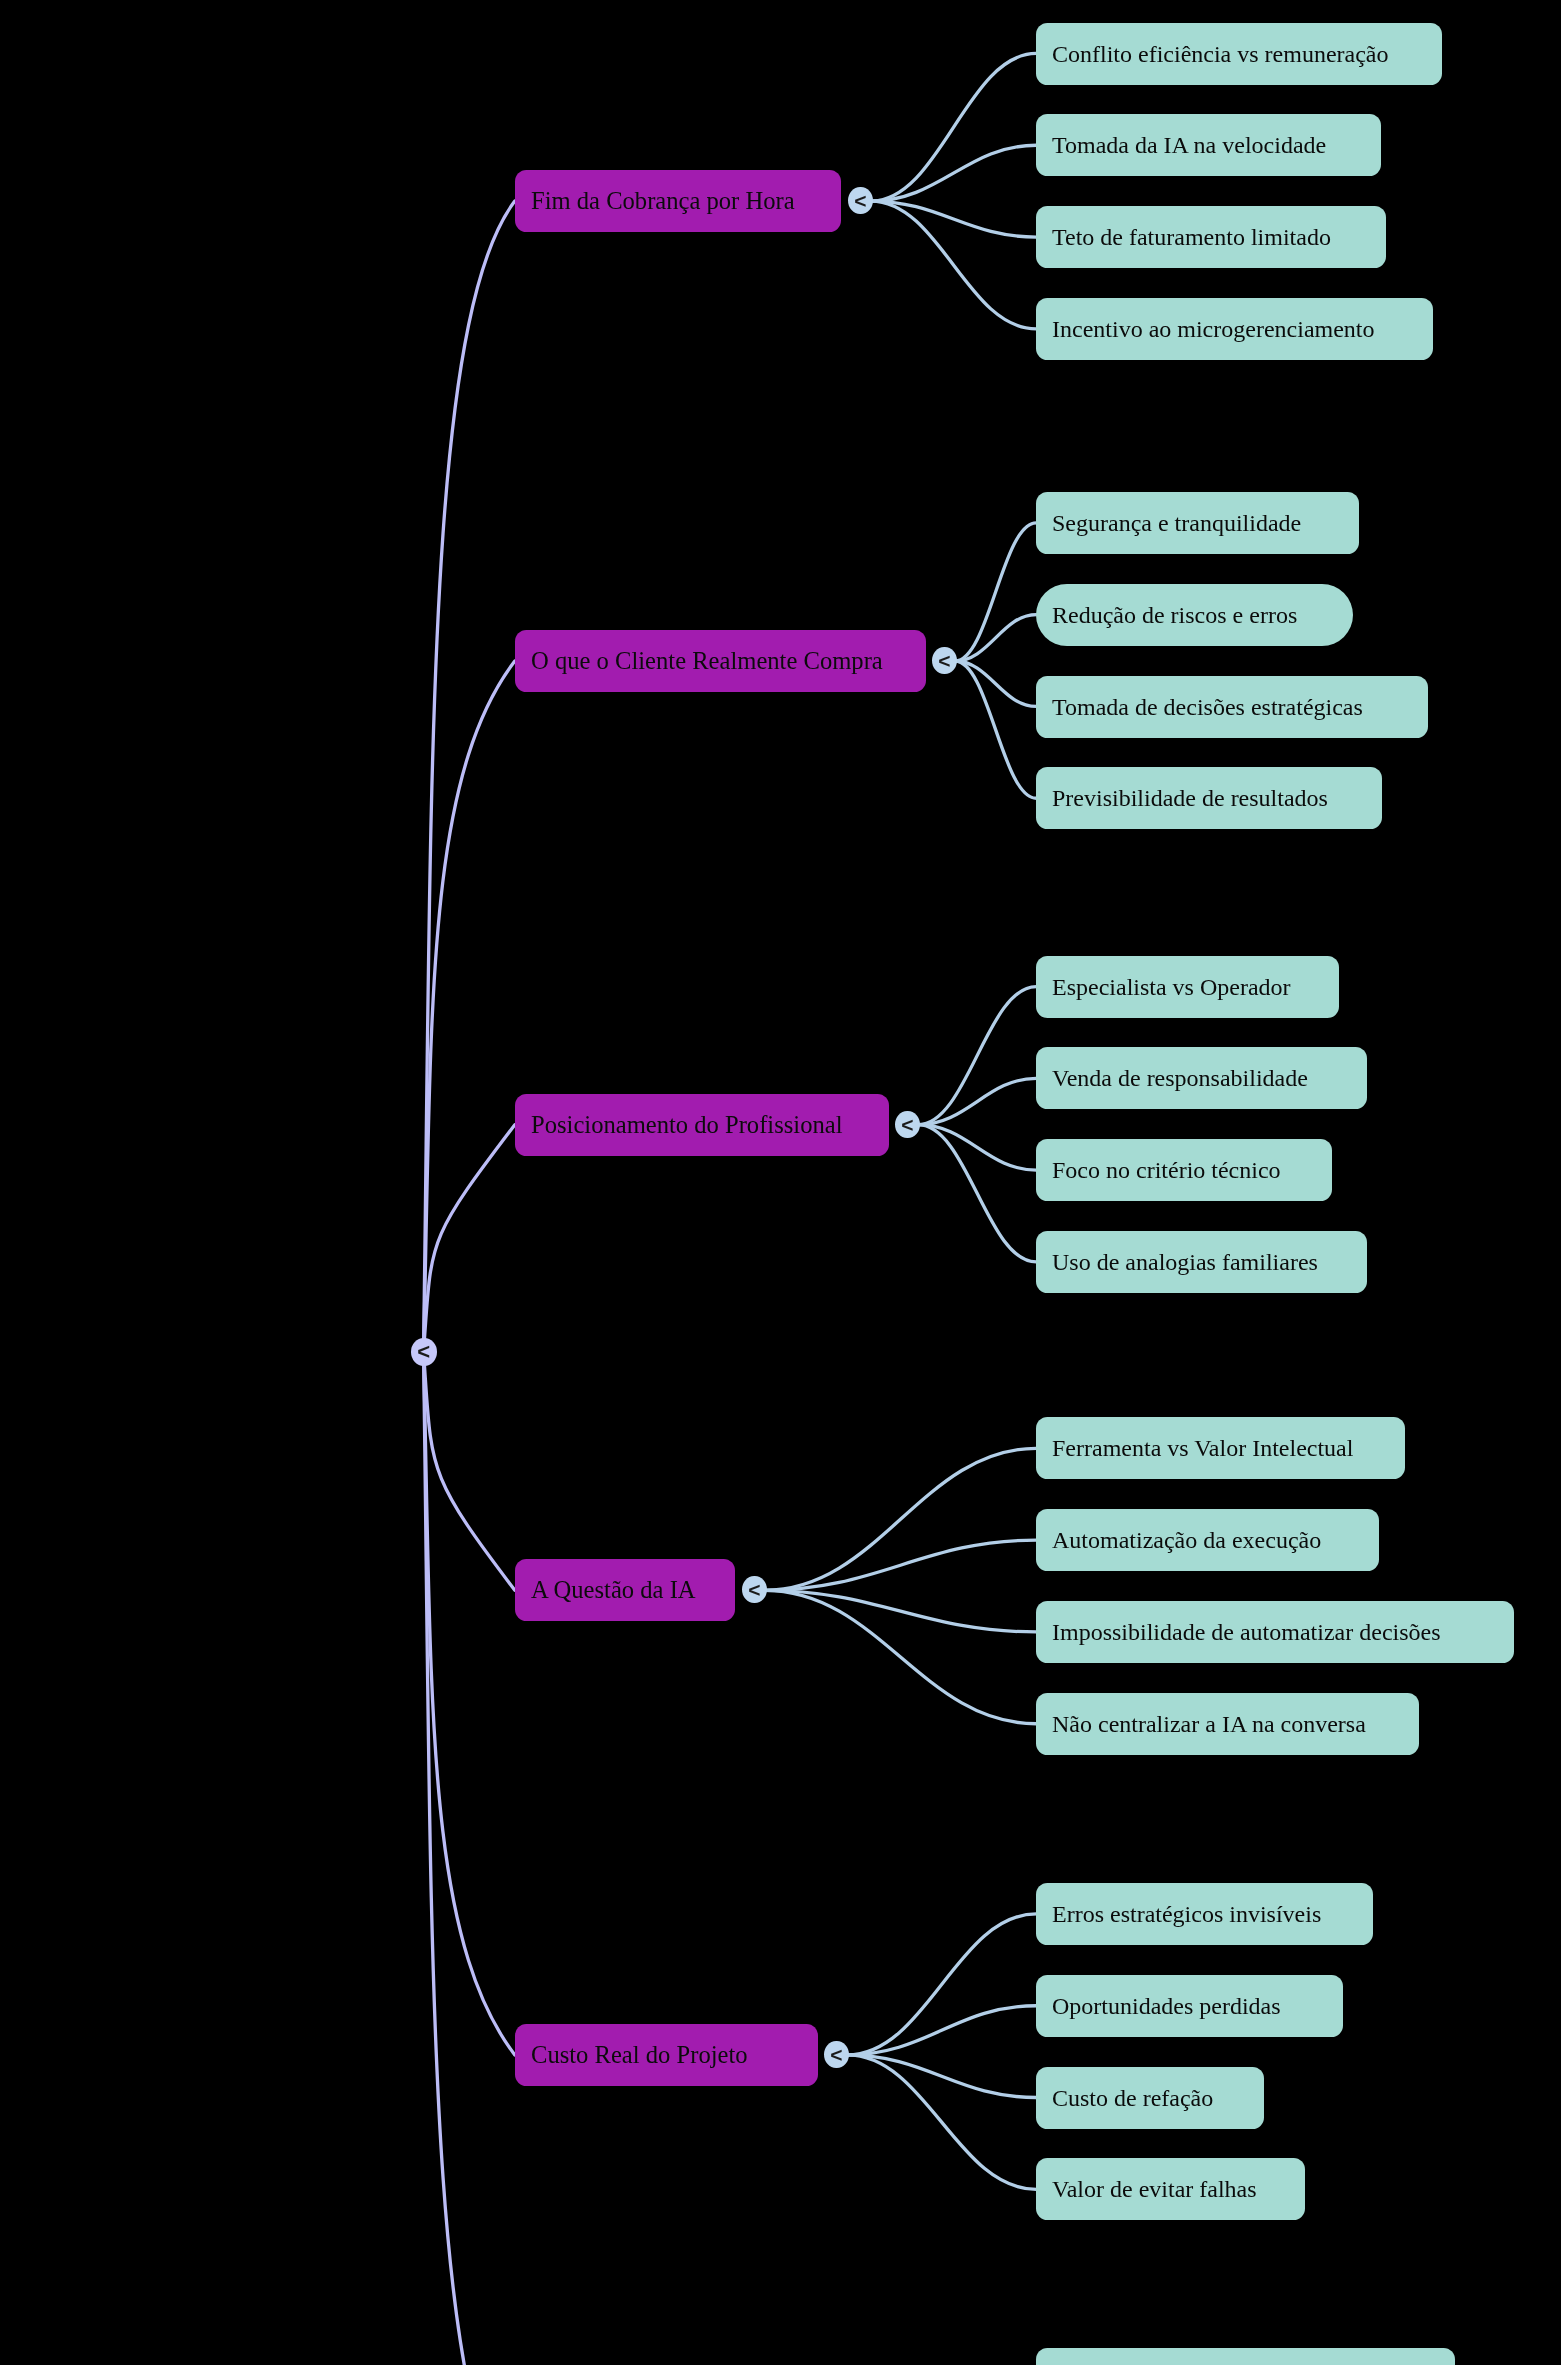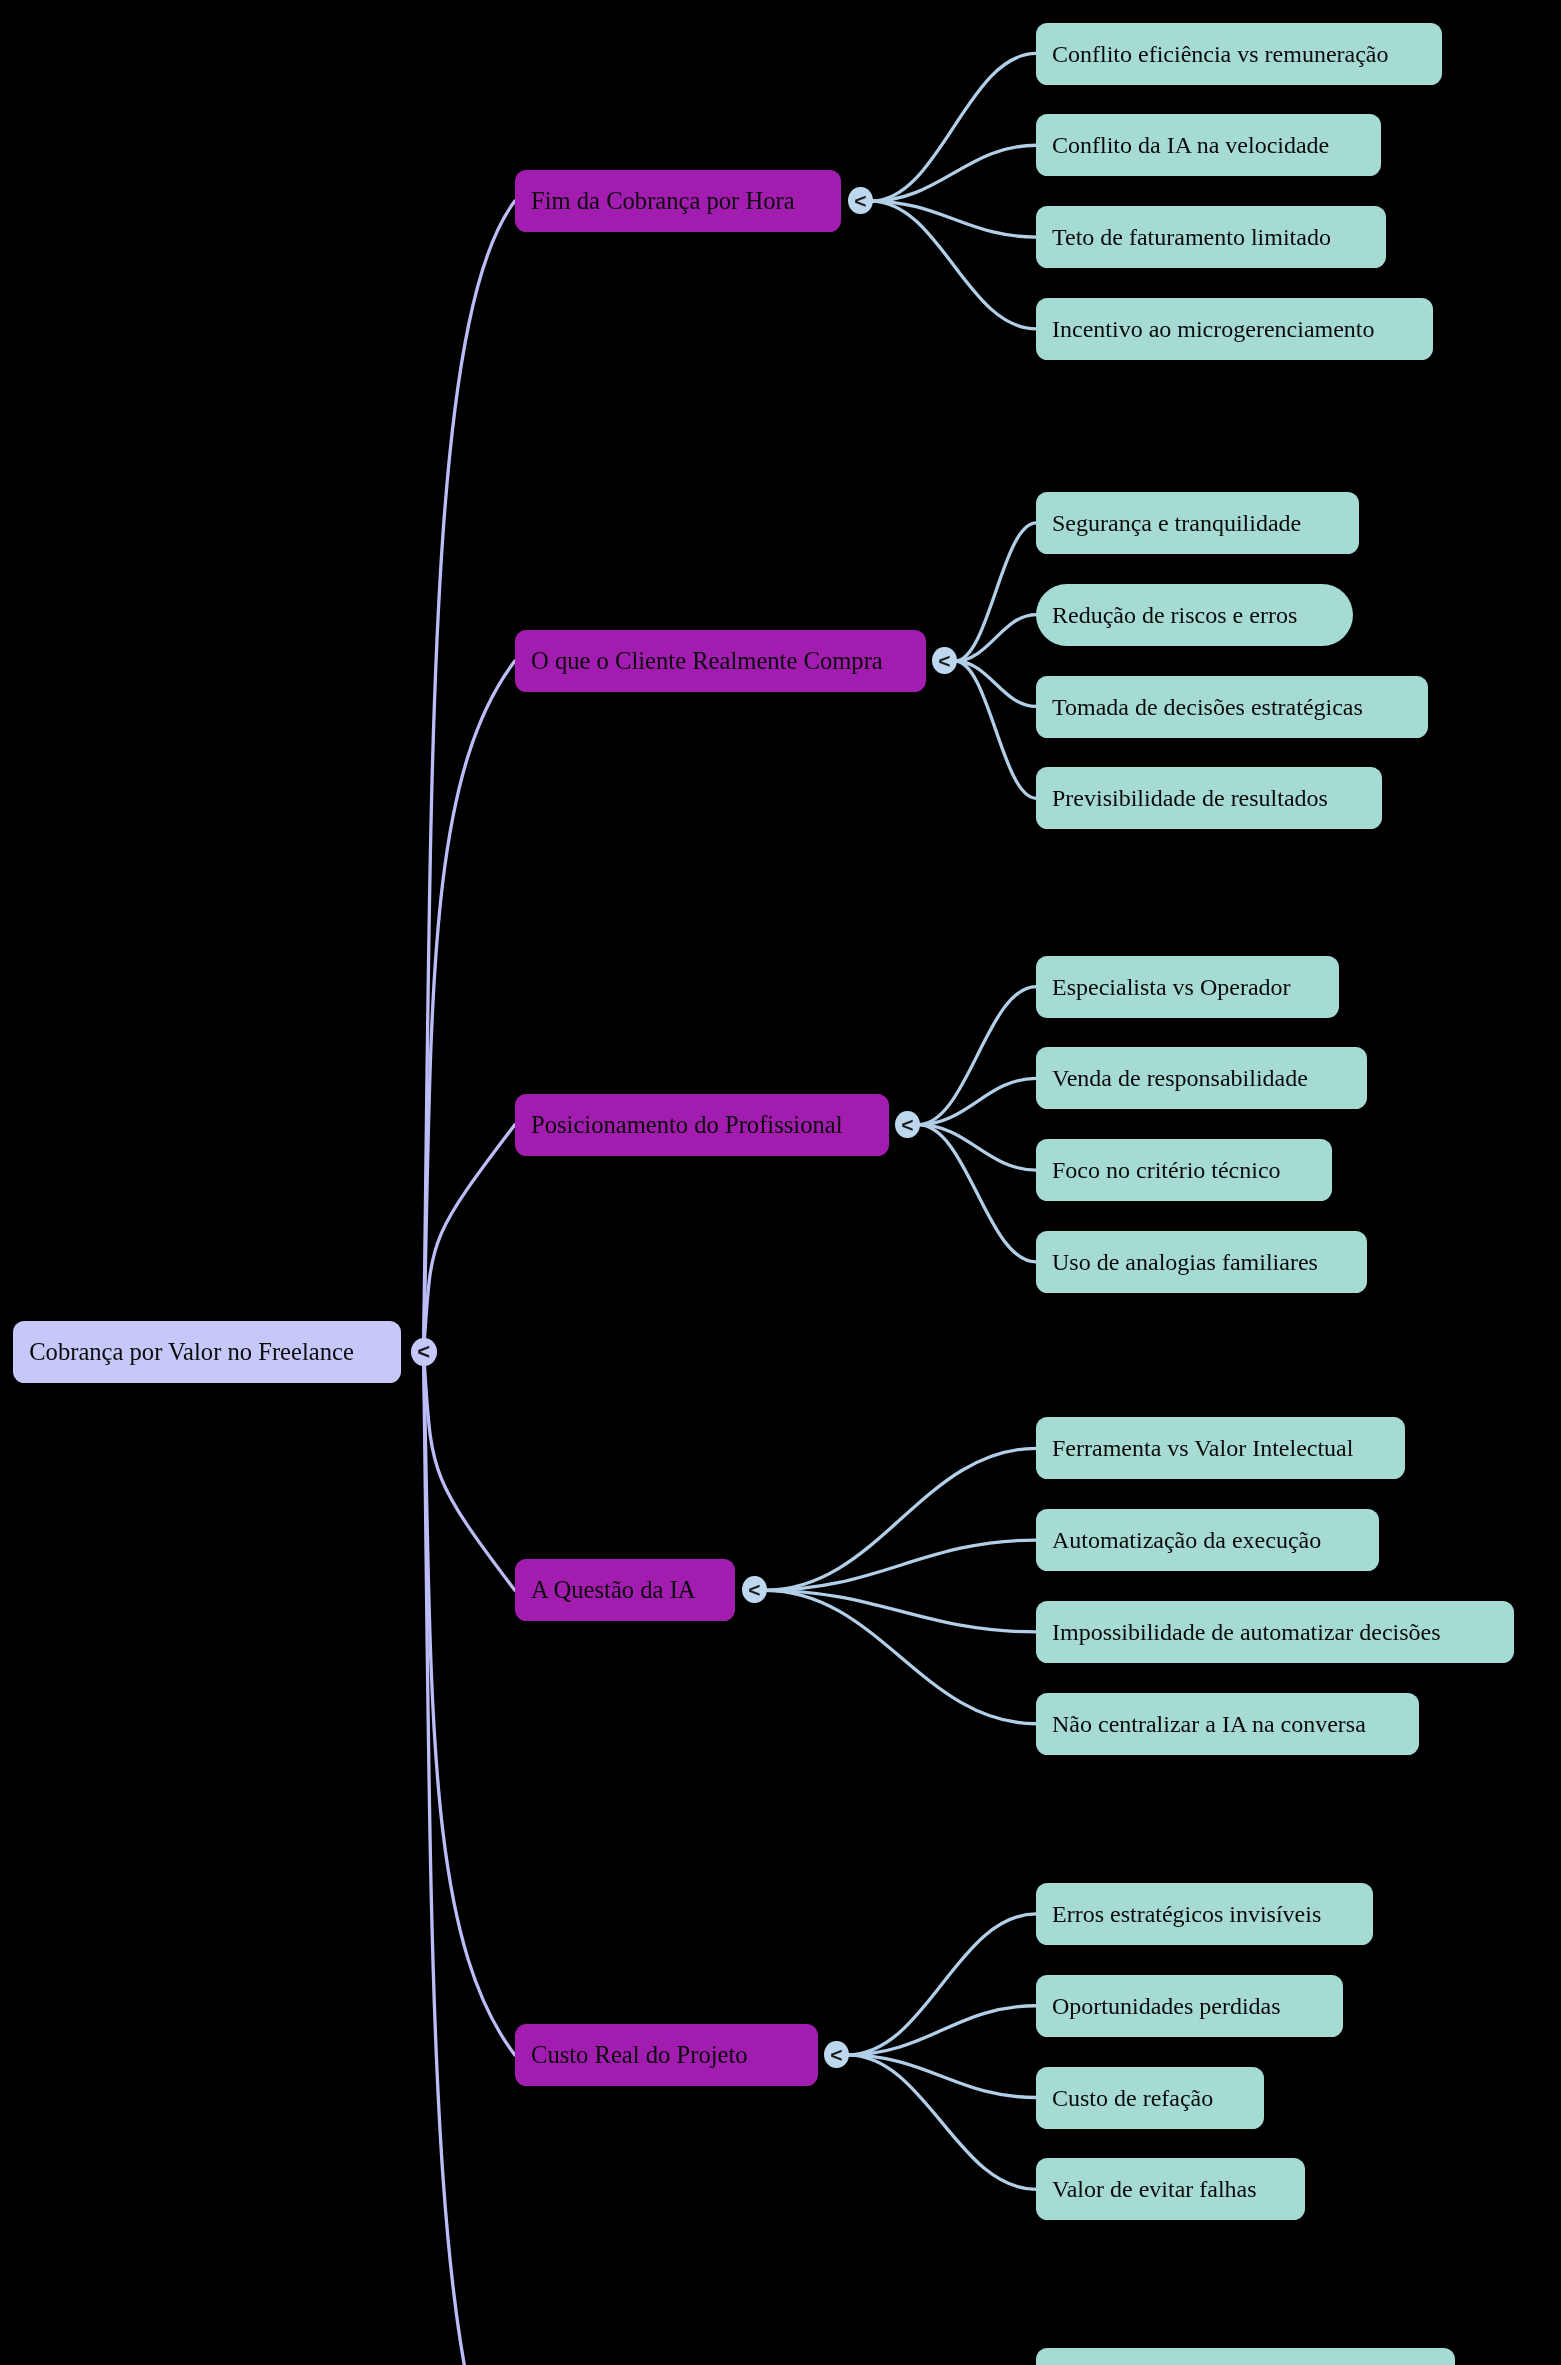--- a/index.html
+++ b/index.html
@@ -101,39 +101,36 @@
       <path d="M 1790 4343 C 1958 4343, 2022 4045, 2190 4045" fill="none" stroke="#b3cfe8" stroke-width="7" stroke-linecap="round"></path>
       <path d="M 1790 4343 C 1958 4343, 2022 4239, 2190 4239" fill="none" stroke="#b3cfe8" stroke-width="7" stroke-linecap="round"></path>
       <path d="M 1790 4343 C 1958 4343, 2022 4433, 2190 4433" fill="none" stroke="#b3cfe8" stroke-width="7" stroke-linecap="round"></path>
       <path d="M 1790 4343 C 1958 4343, 2022 4627, 2190 4627" fill="none" stroke="#b3cfe8" stroke-width="7" stroke-linecap="round"></path>
       <path d="M 1818 5309 C 1974.24 5309, 2033.76 5027, 2190 5027" fill="none" stroke="#b3cfe8" stroke-width="7" stroke-linecap="round"></path>
       <path d="M 1818 5309 C 1974.24 5309, 2033.76 5221, 2190 5221" fill="none" stroke="#b3cfe8" stroke-width="7" stroke-linecap="round"></path>
       <path d="M 1818 5309 C 1974.24 5309, 2033.76 5415, 2190 5415" fill="none" stroke="#b3cfe8" stroke-width="7" stroke-linecap="round"></path>
       <path d="M 1818 5309 C 1974.24 5309, 2033.76 5609, 2190 5609" fill="none" stroke="#b3cfe8" stroke-width="7" stroke-linecap="round"></path>
     </svg>
 
-  <div class="node node-root" id="root-node" style="left: 13.2px; top: 1321px; width: 388px; height: 62px;">
-    <span>Cobrança por Valor no Freelance</span>
-  </div>
   <div class="collapse-btn collapse-root" id="root-collapse" style="left: 411px; top: 1338px;">
     <span>&lt;</span>
   </div>
 
   <div id="node-layer">
       <div class="node node-branch" style="left: 515px; top: 170px; width: 326px; height: 62px;">
         <span>Fim da Cobrança por Hora</span>
       </div>
       <div class="collapse-btn collapse-branch" style="left: 848px; top: 187px;">
         <span>&lt;</span>
       </div>
       <div class="node node-leaf" style="left: 1036px; top: 23px; width: 406px; height: 62px; text-align: center;">
         <span>Conflito eficiência vs remuneração</span>
       </div>
       <div class="node node-leaf" style="left: 1036px; top: 114px; width: 345px; height: 62px;">
-        <span>Conflito da IA na velocidade</span>
+        <span>Tomada da IA na velocidade</span>
       </div>
       <div class="node node-leaf" style="left: 1036px; top: 206px; width: 350px; height: 62px;">
         <span>Teto de faturamento limitado</span>
       </div>
       <div class="node node-leaf" style="left: 1036px; top: 298px; width: 397px; height: 62px;">
         <span>Incentivo ao microgerenciamento</span>
       </div>
       <div class="node node-branch" style="left: 515px; top: 630px; width: 411px; height: 62px;">
         <span>O que o Cliente Realmente Compra</span>
       </div>

